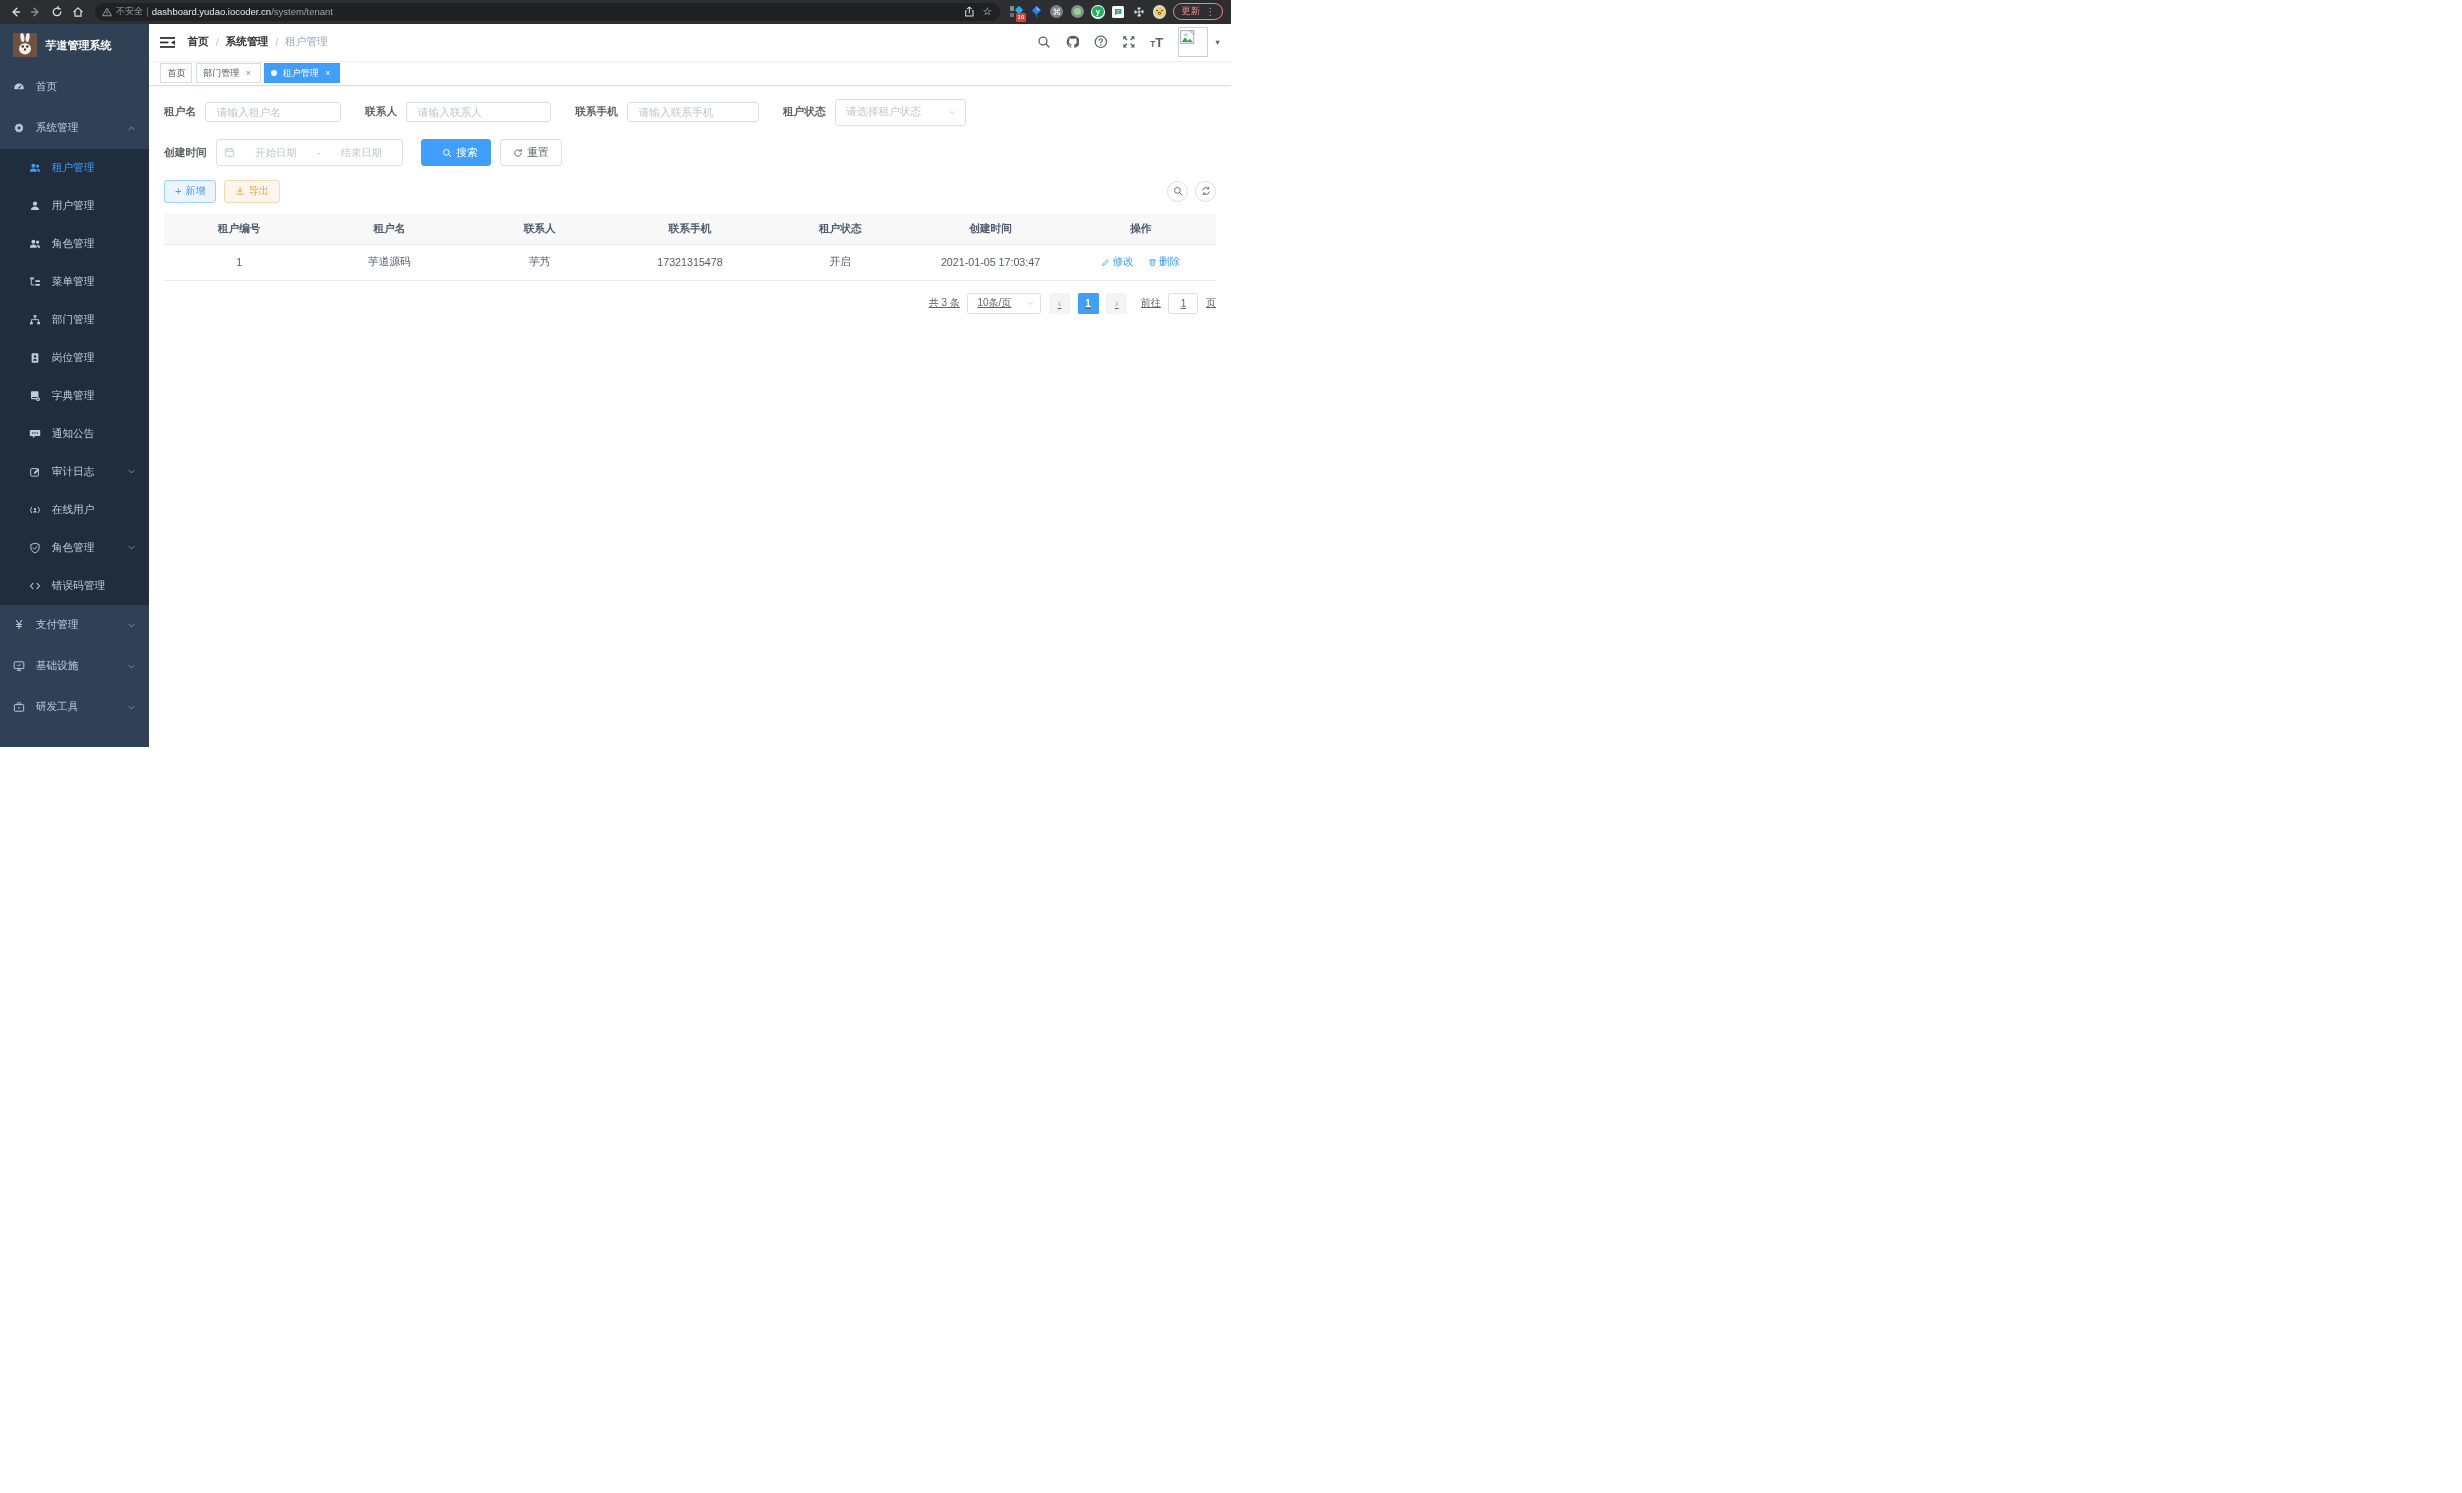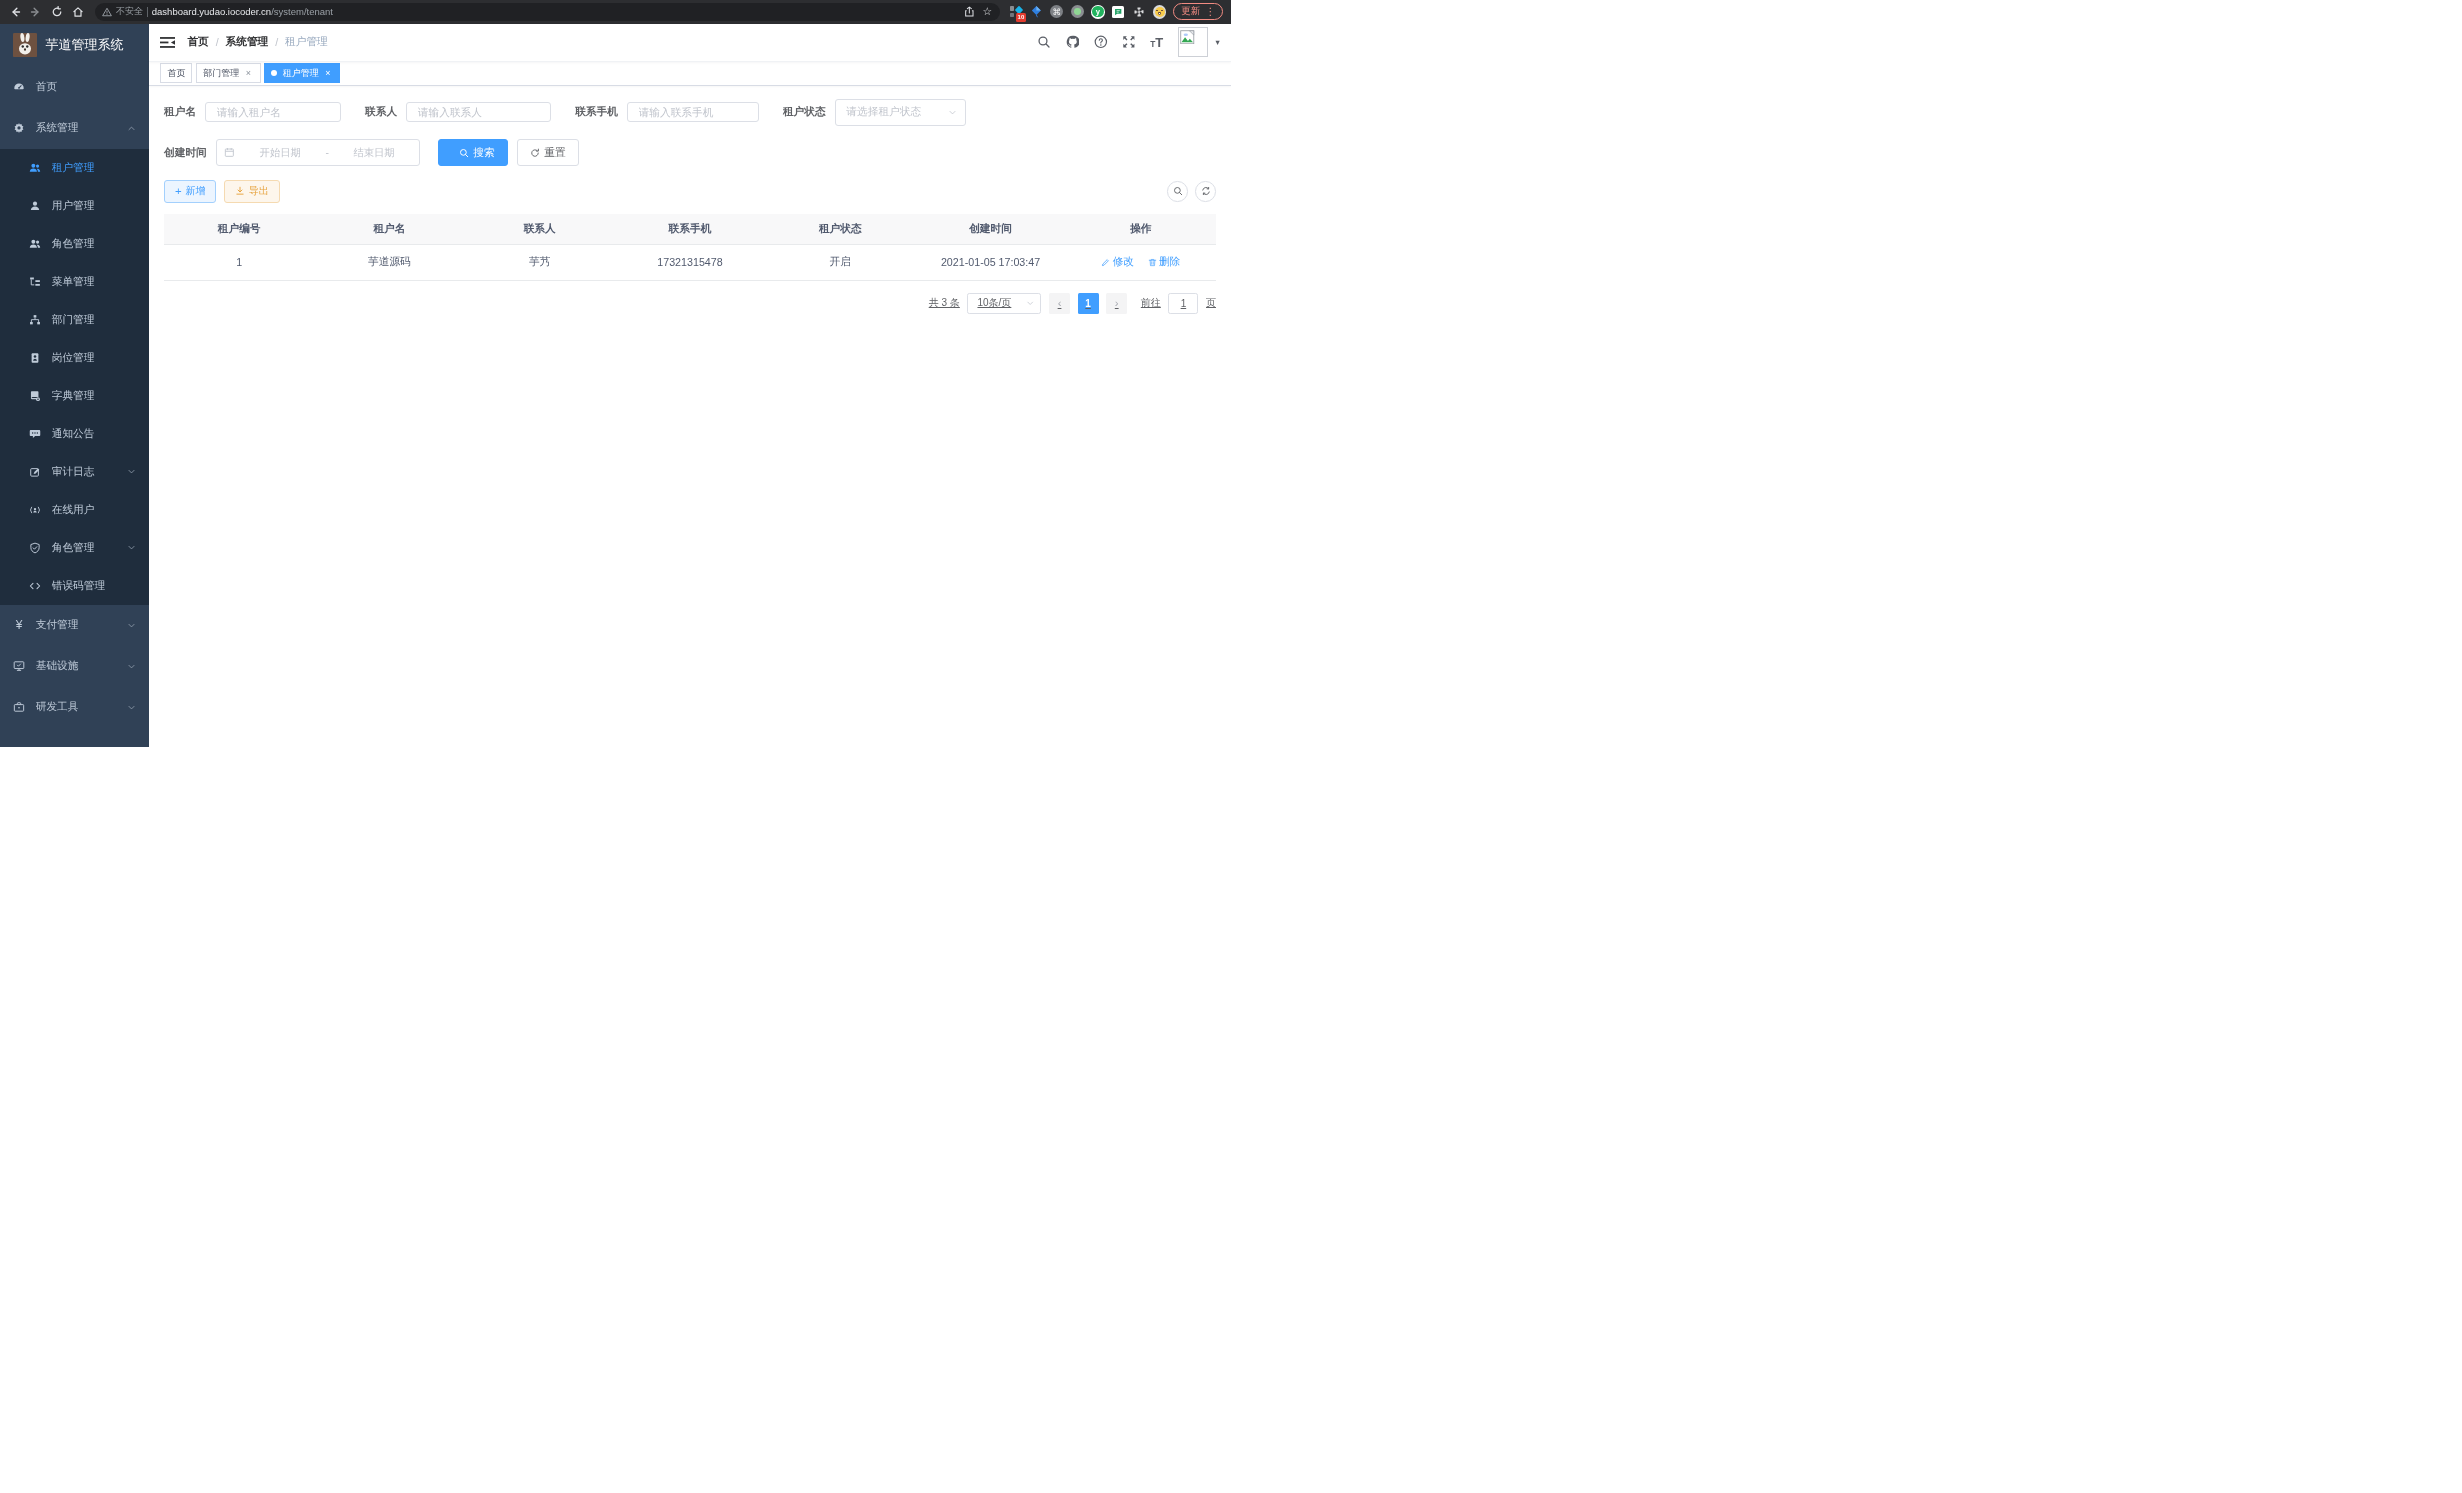--- a/index.html
+++ b/index.html
@@ -39,21 +39,21 @@
   .update-pill { border:1.1px solid #f28b82; border-radius:9px; height:17px; display:flex; align-items:center; gap:5.3px; padding:0 6.9px; color:#f28b82; font-size:9.5px; flex:none; }
   .kebab { font-size:10px; line-height:1; }
 
   
   .app { display:flex; height:723px; }
 
   
   .sidebar { width:149px; background:#304156; color:#bfcbd9; flex:none; display:flex; flex-direction:column; font-size:10.7px; }
   .logo-row { height:43px; display:flex; align-items:center; padding-left:13px; gap:8.4px; flex:none; }
   .logo-img { width:24px; height:24px; border-radius:1.5px; background:#6e5140; position:relative; overflow:hidden; flex:none; }
-  .logo-title { color:#fff; font-weight:normal; font-size:13px; }
+  .logo-title { color:#fff; font-weight:bold; font-size:11px; }
   .menu-item { height:41px; display:flex; align-items:center; padding:0 13px; gap:10.7px; flex:none; }
   .menu-label { flex:1; }
   .submenu { background:#1f2d3d; }
   .submenu .menu-item { height:38px; padding-left:29px; }
   .submenu .menu-item.active { color:#409eff; }
   .mi-icon { width:12px; height:12px; flex:none; color:inherit; }
   .chev { width:9px; height:9px; color:#97a3b2; flex:none; }
   .yen-ic { font-size:12px; width:12px; text-align:center; flex:none; }
 
   
@@ -81,21 +81,21 @@
   .tag.active:before { content:""; width:6px; height:6px; border-radius:50%; background:#fff; margin-right:1.5px; }
 
   
   .content { flex:1; padding:13px 15px; overflow:hidden; }
   .filter-row { display:flex; align-items:center; margin-bottom:13.7px; flex-wrap:nowrap; }
   .fgroup { display:flex; align-items:center; margin-right:24px; }
   .flabel { font-size:10.7px; color:#606266; font-weight:700; margin-right:9px; white-space:nowrap; }
   .el-input { height:20px; border:0.8px solid #dcdfe6; border-radius:3px; font-size:10.7px; color:#606266; padding:0 10.7px; outline:none; font-family:inherit; }
   .el-input::placeholder { color:#c0c4cc; }
   .el-select { height:27px; border:0.8px solid #dcdfe6; border-radius:3px; display:flex; align-items:center; justify-content:space-between; padding:0 7.6px 0 10.7px; font-size:10.7px; color:#c0c4cc; background:#fff; }
-  .date-range { width:204px; height:27px; border:0.8px solid #dcdfe6; border-radius:3px; display:flex; align-items:center; padding:0 7.6px; gap:8px; font-size:10.3px; color:#c0c4cc; background:#fff; }
+  .date-range { width:187px; height:27px; border:0.8px solid #dcdfe6; border-radius:3px; display:flex; align-items:center; padding:0 7.6px; gap:8px; font-size:10.3px; color:#c0c4cc; background:#fff; }
   .date-range .ph { flex:1; text-align:center; }
   .btn { height:27px; border-radius:3px; font-size:10.7px; display:inline-flex; align-items:center; gap:4.6px; padding:0 12px; border:0.8px solid #dcdfe6; background:#fff; color:#606266; font-family:inherit; }
   .btn-primary { background:#409eff; border-color:#409eff; color:#fff;padding-left:20px; }
   .btn-row { display:flex; align-items:center; margin-bottom:11.4px; }
   .btn-mini { height:23px; border-radius:3px; font-size:10px; display:inline-flex; align-items:center; gap:3.8px; padding:0 10px; margin-right:7.6px; }
   .btn-add { background:#ecf5ff; border:0.8px solid #a3d0fd; color:#409eff; }
   .btn-export { background:#fdf6ec; border:0.8px solid #f5dab1; color:#e6a23c; }
   .tool-circles { margin-left:auto; display:flex; gap:7.6px; }
   .circle-btn { width:20.6px; height:20.6px; border-radius:50%; border:0.8px solid #dcdfe6; color:#606266; display:flex; align-items:center; justify-content:center; background:#fff; }
 

